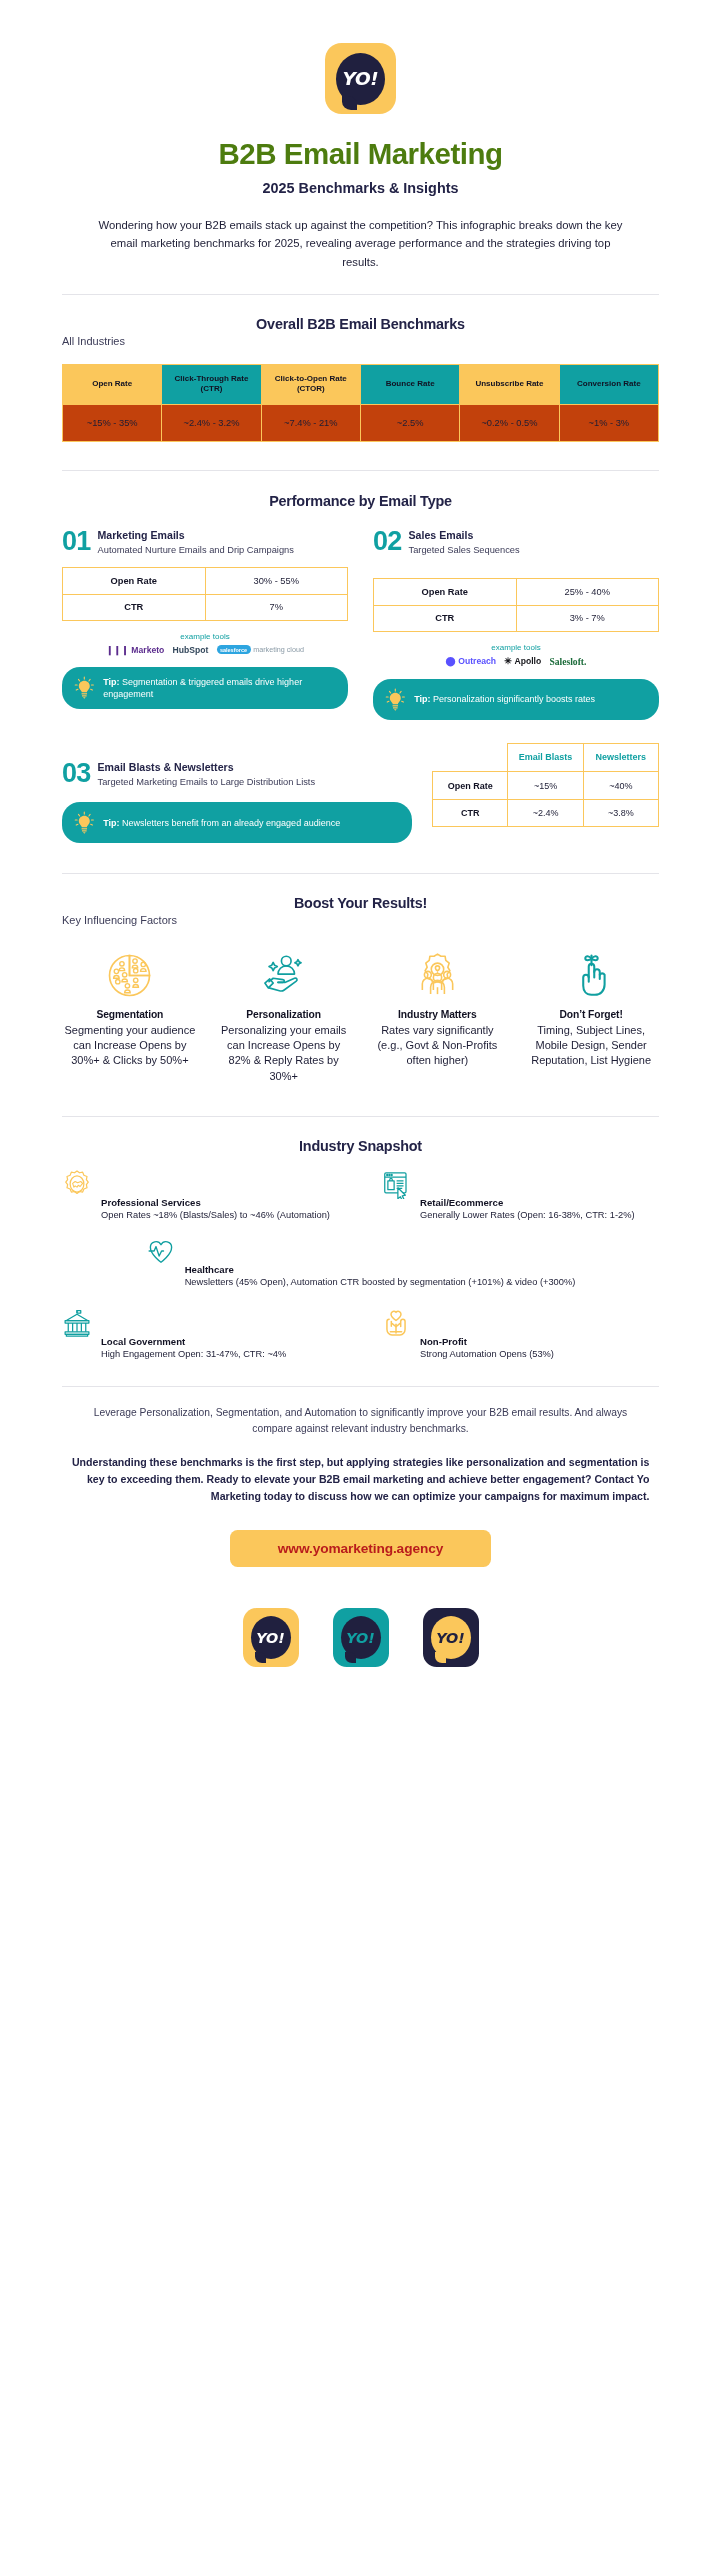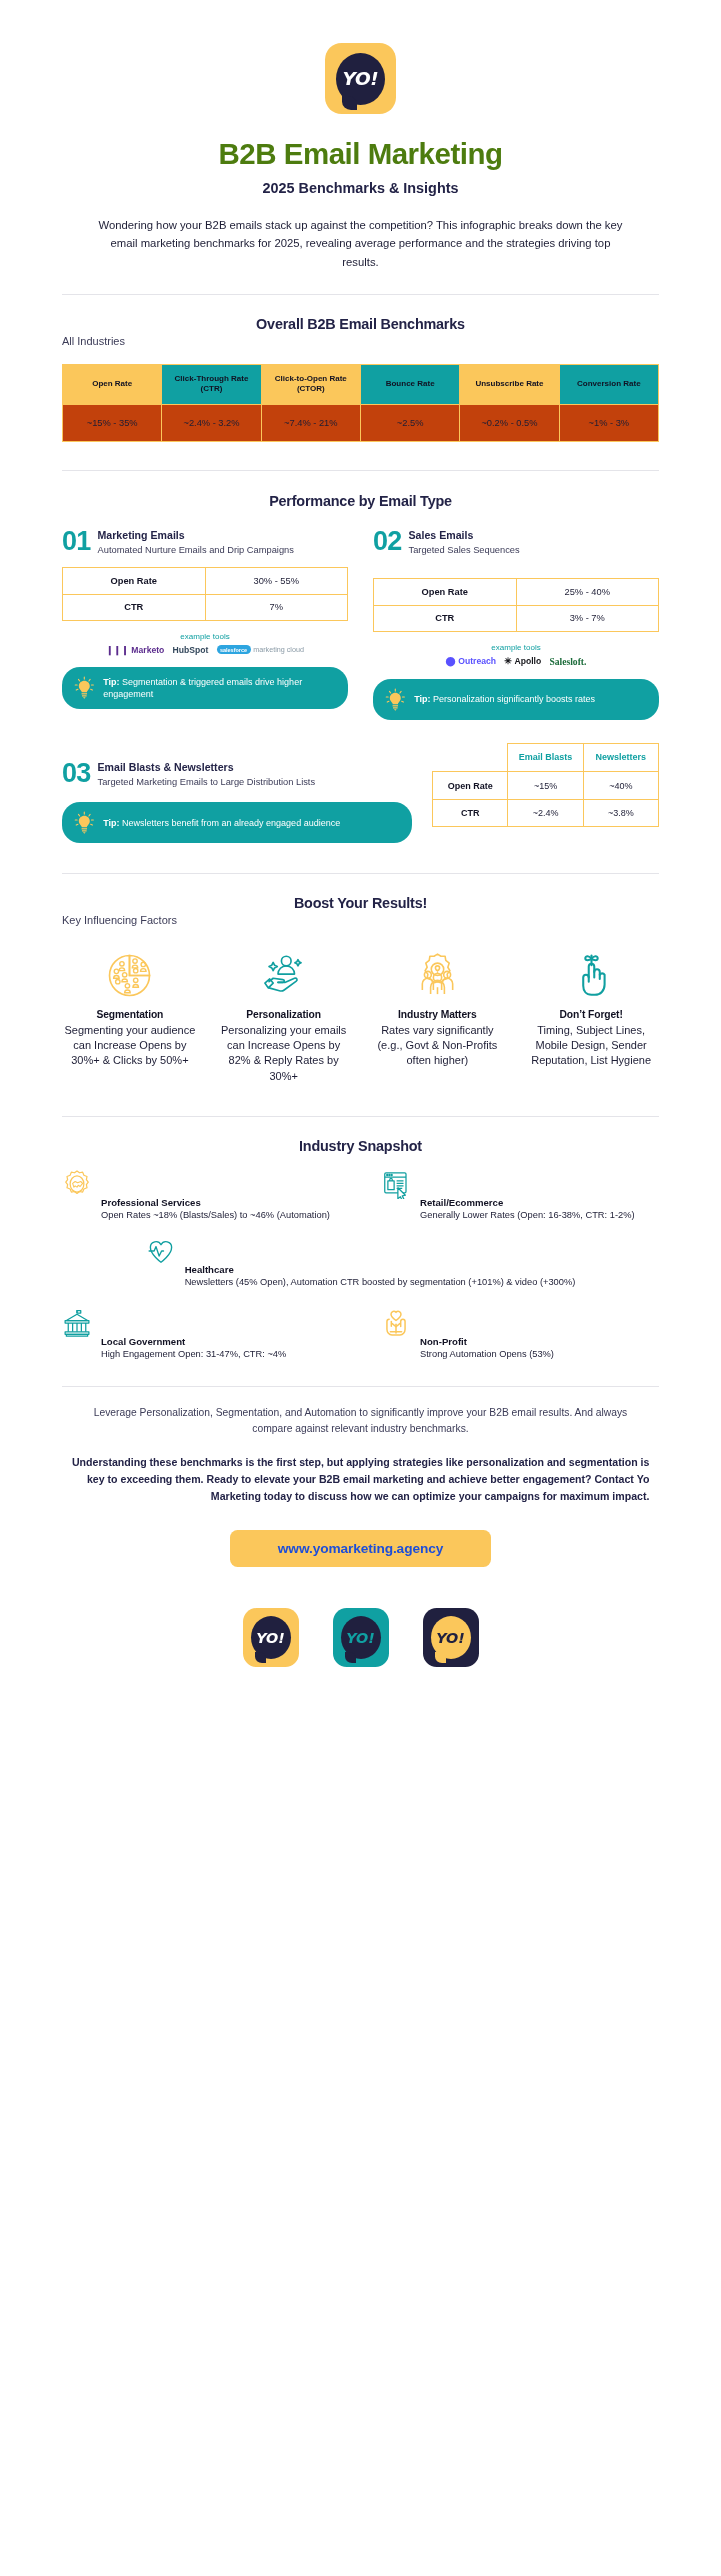--- a/index.html
+++ b/index.html
@@ -126,21 +126,21 @@
   .ind .ip { font-size:9.3px; color:#1d1d35; line-height:1.42; margin-top:1.4px; }
   .ind-center { display:flex; justify-content:center; margin-top:13.7px; }
 
   
   .close1 { text-align:center; font-size:10.3px; color:#3b3b57; line-height:1.58; margin:18px 23.4px 0 23.4px; }
   .close2 { text-align:right; font-size:10.6px; color:#232347; font-weight:700; line-height:1.58; margin:16.5px 9.6px 0 9.6px; }
 
   .cta-wrap { display:flex; justify-content:center; margin-top:26px; }
   .cta {
     background:#fbc75b; border-radius:7.6px; padding:11px 48px;
-    font-size:13.7px; font-weight:700; color:#1d4ed8; letter-spacing:-0.1px;
+    font-size:13.7px; font-weight:700; color:#b91c1c; letter-spacing:-0.1px;
   }
 
   .footer-logos { display:flex; justify-content:center; gap:34px; margin-top:41px; }
   .flogo { width:56px; height:59px; border-radius:13.7px; display:flex; align-items:center; justify-content:center; }
   .flogo .bub { width:40px; height:43px; border-radius:50%; display:flex; align-items:center; justify-content:center; position:relative; }
   .flogo .bub:after { content:""; position:absolute; left:4.1px; bottom:-3.4px; width:11.7px; height:10.3px; border-radius:0 60% 0 60%; background:inherit; }
   .flogo .yo { font-family:"DejaVu Sans", sans-serif; font-weight:700; font-style:italic; font-size:14.4px; position:relative; z-index:2; }
 </style>
 </head>
 <body>

